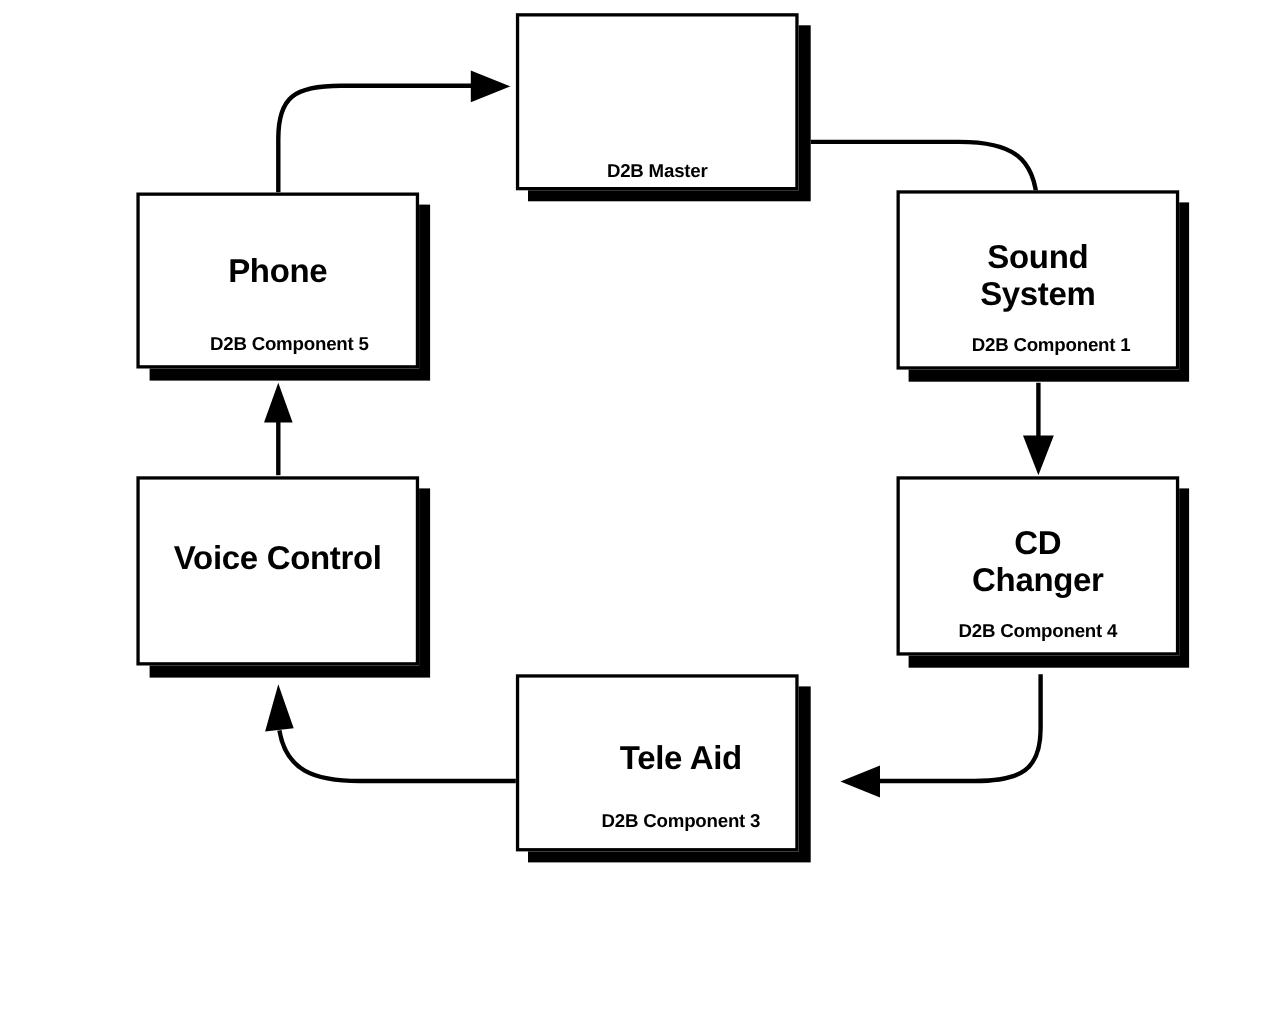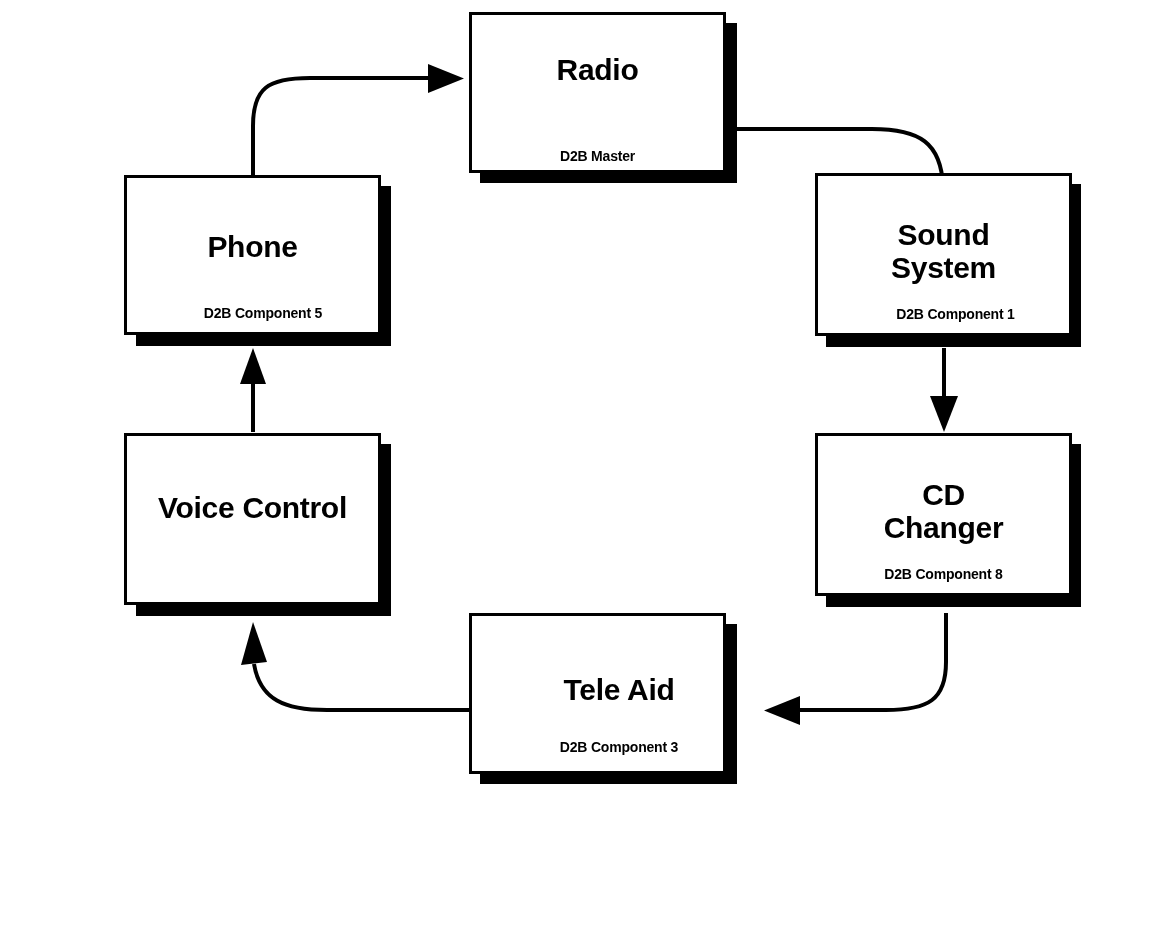--- a/index.html
+++ b/index.html
@@ -53,21 +53,21 @@
     line-height: 33px;
     color: #000000;
     letter-spacing: -0.3px;
   }
   .node-subtitle {
     position: absolute;
     left: 0;
     right: 0;
     text-align: center;
     font-weight: bold;
-    font-size: 14px;
+    font-size: 17px;
     line-height: 22px;
     color: #000000;
     letter-spacing: -0.2px;
   }
   
   .t-radio    { top: 38px; }
   .s-radio    { top: 130px; }
   .t-sound    { top: 42px; }
   .s-sound    { top: 127px; padding-left: 24px; }
   .t-cd       { top: 42px; }
@@ -124,42 +124,41 @@
 
   <div class="node-shadow" style="left:480px; top:23px;  width:257px; height:160px;"></div>
   <div class="node-shadow" style="left:826px; top:184px; width:255px; height:163px;"></div>
   <div class="node-shadow" style="left:826px; top:444px; width:255px; height:163px;"></div>
   <div class="node-shadow" style="left:480px; top:624px; width:257px; height:160px;"></div>
   <div class="node-shadow" style="left:136px; top:444px; width:255px; height:172px;"></div>
   <div class="node-shadow" style="left:136px; top:186px; width:255px; height:160px;"></div>
 
   <div class="node" style="left:469px; top:12px; width:257px; height:161px;">
     <div class="node-inner">
-      <div class="node-title t-radio">Radio</div>
       <div class="node-subtitle s-radio">D2B Master</div>
     </div>
   </div>
 
   <div class="node" style="left:815px; top:173px; width:257px; height:163px;">
     <div class="node-inner">
       <div class="node-title t-sound">
         <div>Sound</div>
         <div>System</div>
       </div>
       <div class="node-subtitle s-sound">D2B Component 1</div>
     </div>
   </div>
 
   <div class="node" style="left:815px; top:433px; width:257px; height:163px;">
     <div class="node-inner">
       <div class="node-title t-cd">
         <div>CD</div>
         <div>Changer</div>
       </div>
-      <div class="node-subtitle s-cd">D2B Component 8</div>
+      <div class="node-subtitle s-cd">D2B Component 4</div>
     </div>
   </div>
 
   <div class="node" style="left:469px; top:613px; width:257px; height:161px;padding-left:43px;">
     <div class="node-inner">
       <div class="node-title t-tele">Tele Aid</div>
       <div class="node-subtitle s-tele">D2B Component 3</div>
     </div>
   </div>
 

